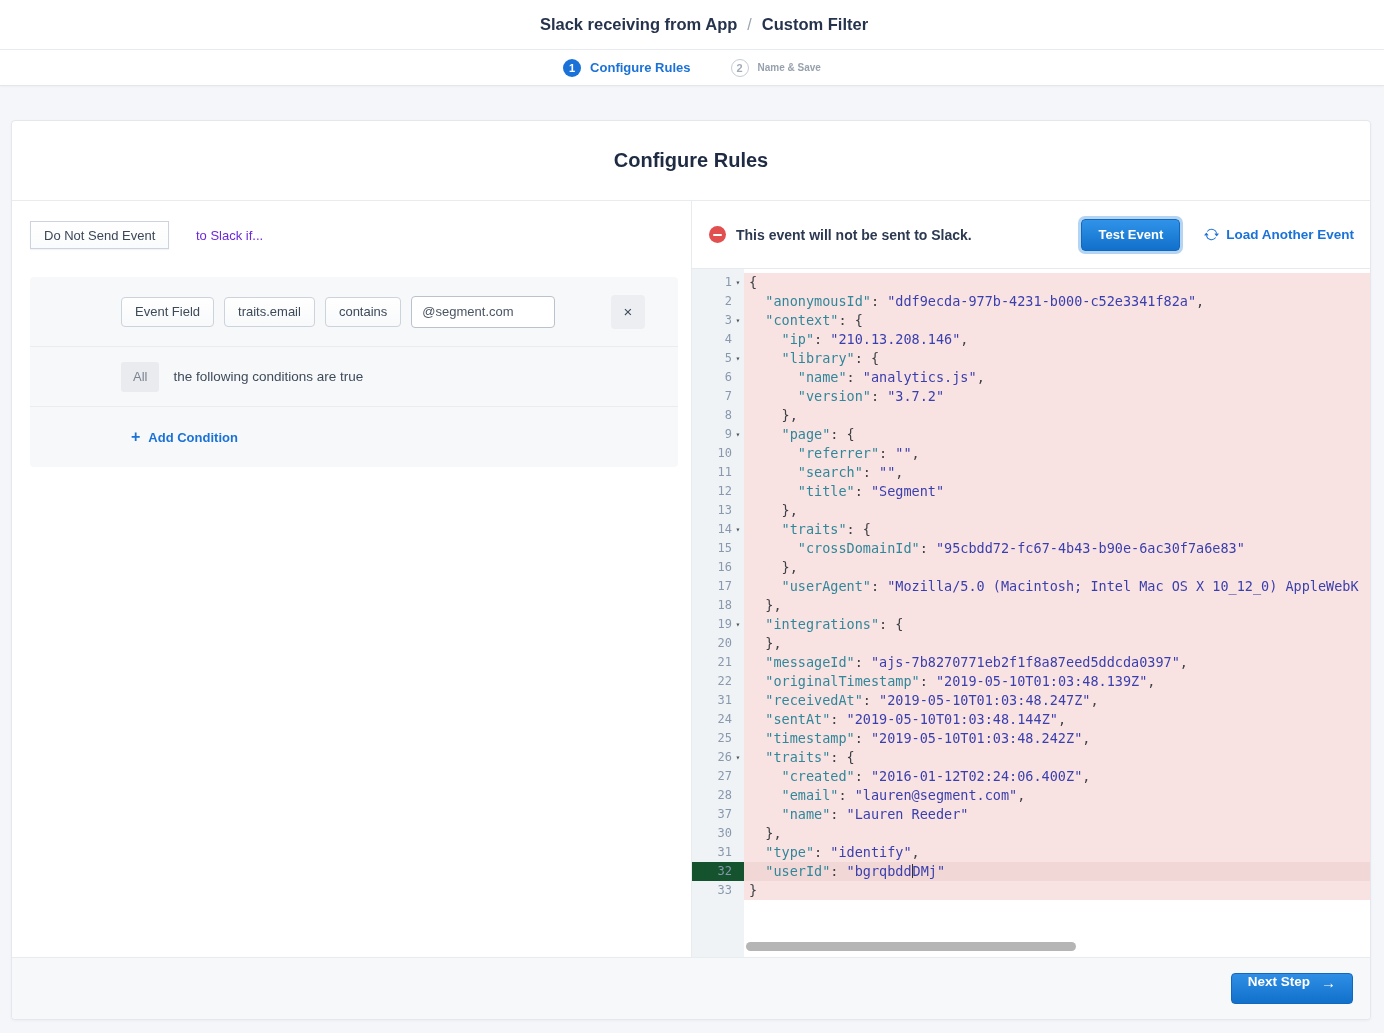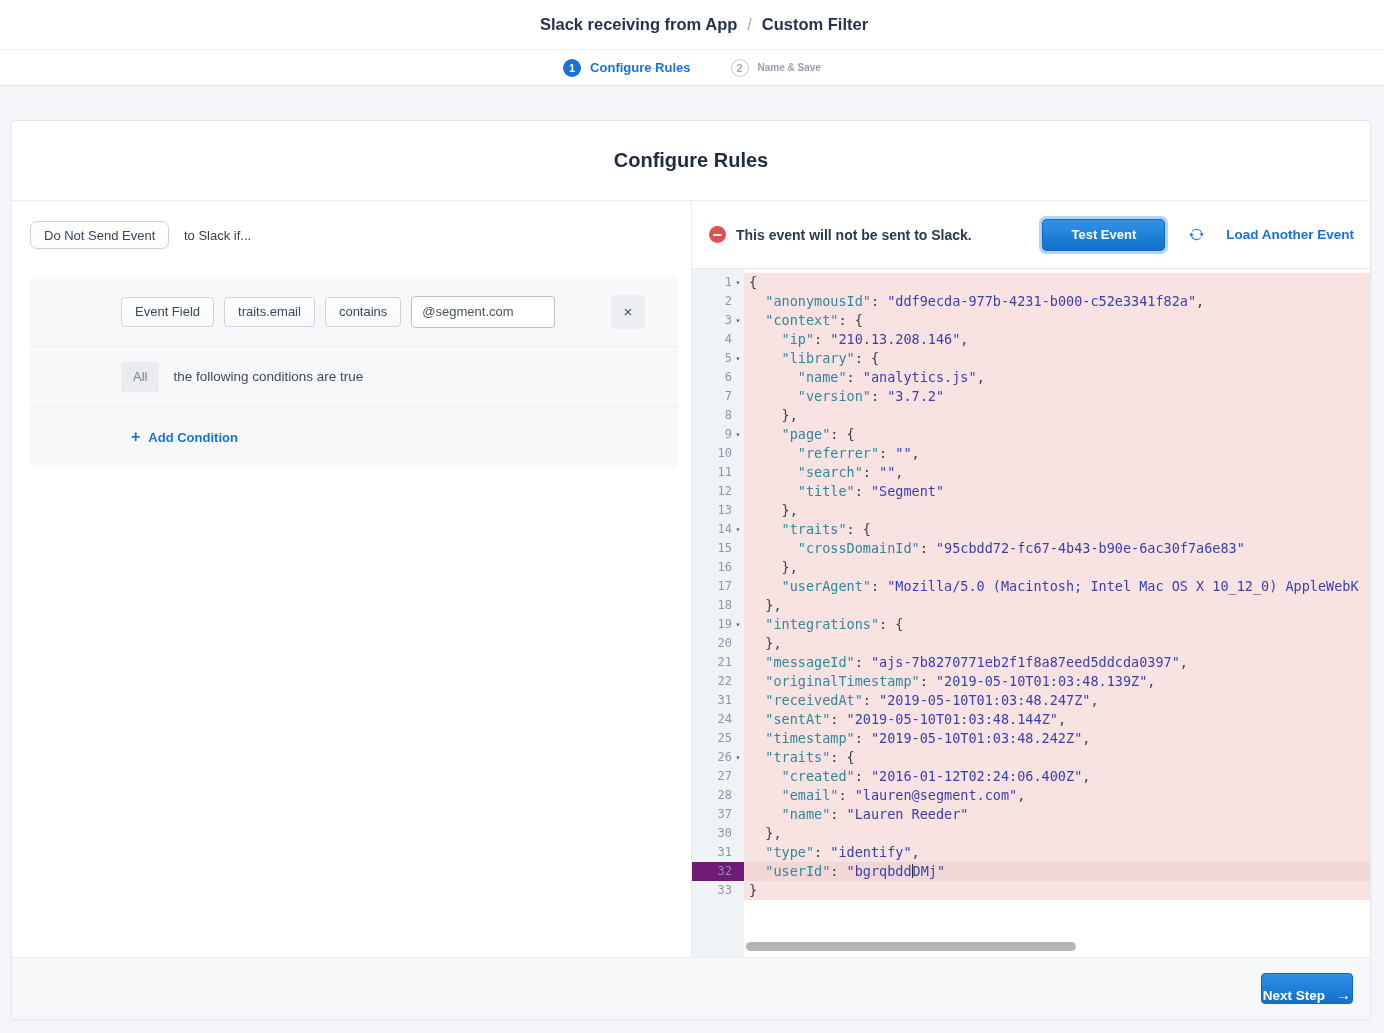--- a/index.html
+++ b/index.html
@@ -49,26 +49,26 @@
   }
   .card-title { font-size:20px; font-weight:700; color:#1e2b43; }
 
   .card-body { position:absolute; left:0; top:80px; right:0; bottom:62px; display:flex; }
 
   
   .left-panel { width:680px; border-right:1px solid #e9ecef; position:relative; background:#fff; }
   .dnse-btn {
     position:absolute; left:18px; top:20px; height:28px; padding:0 13px;
     background:linear-gradient(180deg,#ffffff,#fafbfc);
-    border:1px solid #ccd3dc; border-radius:7px;
+    border:1px solid #ccd3dc; border-radius:0;
     font-family:"Liberation Sans", sans-serif;
     font-size:13px; color:#3b4758; cursor:pointer;
     box-shadow:0 1px 1px rgba(27,39,51,.05);
   }
-  .dnse-suffix { position:absolute; left:172px; top:27px; font-size:13px; color:#404040; }
+  .dnse-suffix { position:absolute; left:184px; top:27px; font-size:13px; color:#6d28d9; }
 
   .cond-box {
     position:absolute; left:18px; top:76px; width:648px;
     background:#f7f8fa; border-radius:4px;
   }
   .cond-row { display:flex; align-items:center; }
   .row-all { height:60px; border-bottom:1px solid #e9ecf0; padding-left:91px; }
   .all-badge {
     height:30px; padding:0 12px; display:flex; align-items:center;
     background:#e9ebef; border-radius:3px;
@@ -110,48 +110,48 @@
   .minus-icon {
     width:17px; height:17px; border-radius:50%; background:#e14f4f;
     position:relative; flex:none;
   }
   .minus-icon::after {
     content:""; position:absolute; left:4px; top:7.5px; width:9px; height:2.5px;
     background:#fff; border-radius:1.5px;
   }
   .status-text { margin-left:10px; font-size:14px; font-weight:700; color:#2c3950; }
   .test-btn {
-    margin-left:auto; height:32px; padding:0 28px;
+    margin-left:auto; height:32px; padding:0 16px;
     background:linear-gradient(180deg,#3093e8,#1170cb);
     border:1px solid #1268be; border-radius:4px;
     box-shadow:0 0 0 3px rgba(88,160,225,.45);
     color:#fff; font-size:13px; font-weight:700; cursor:pointer;
     font-family:"Liberation Sans", sans-serif;
   }
-  .load-link { margin-left:24px; display:flex; align-items:center; gap:22px; cursor:pointer;justify-content:center; }
+  .load-link { margin-left:24px; display:flex; align-items:center; gap:7px; cursor:pointer;justify-content:center; }
   .load-link .llabel { color:#1a72d8; font-size:13.5px; font-weight:700; }
   .load-link svg { display:block; }
 
   
   .editor {
     position:absolute; left:0; top:68px; right:0; bottom:0;
     overflow:hidden; background:#fff;
     font-family:"DejaVu Sans Mono", monospace;
     font-size:13.5px; line-height:19px;
   }
   .gutter {
     position:absolute; left:0; top:0; bottom:0; width:52px;
     background:#f0f3f6; padding-top:4px;
   }
   .gline {
     height:19px; display:flex; justify-content:flex-end; align-items:center;
     color:#8898ad; font-size:12px;
   }
   .gline .fold { width:12px; font-size:8px; color:#4a5560; text-align:center; }
-  .gline.gactive { background:#701a75; }
+  .gline.gactive { background:#14532d; }
   .code {
     position:absolute; left:52px; top:0; right:0; bottom:0; padding-top:4px;
   }
   .cline { height:19px; white-space:pre; padding-left:5px; background:#f9e2e2; }
   .cline.cactive { background:#f2d7d7; }
   .tk { color:#31879a; }
   .ts { color:#3a3fae; }
   .tp { color:#3c4146; }
   .cursor {
     display:inline-block; width:1px; height:14px; background:#2b2f33;
@@ -163,26 +163,26 @@
   }
 
   
   .card-footer {
     position:absolute; left:0; bottom:0; right:0; height:62px;
     background:#f7f8fa; border-top:1px solid #e9ecef;
     border-radius:0 0 4px 4px;
     display:flex; align-items:center; justify-content:flex-end; padding-right:17px;
   }
   .next-btn {
-    height:31px; padding:0 1px;
+    height:31px; padding:0 16px;
     background:linear-gradient(180deg,#2f8ee6,#1170c9);
     border:1px solid #1268be; border-radius:4px;
     color:#fff; font-size:13.5px; font-weight:700; cursor:pointer;
     font-family:"Liberation Sans", sans-serif;
-    display:flex; align-items:flex-end; gap:11px;
+    display:flex; align-items:flex-start; gap:11px;
   }
   .next-arrow { font-size:15px; font-weight:400; }
 </style>
 </head>
 <body>
 
 <div class="topbar">
   <span class="crumb">Slack receiving from App</span>
   <span class="sep">/</span>
   <span class="crumb">Custom Filter</span>

